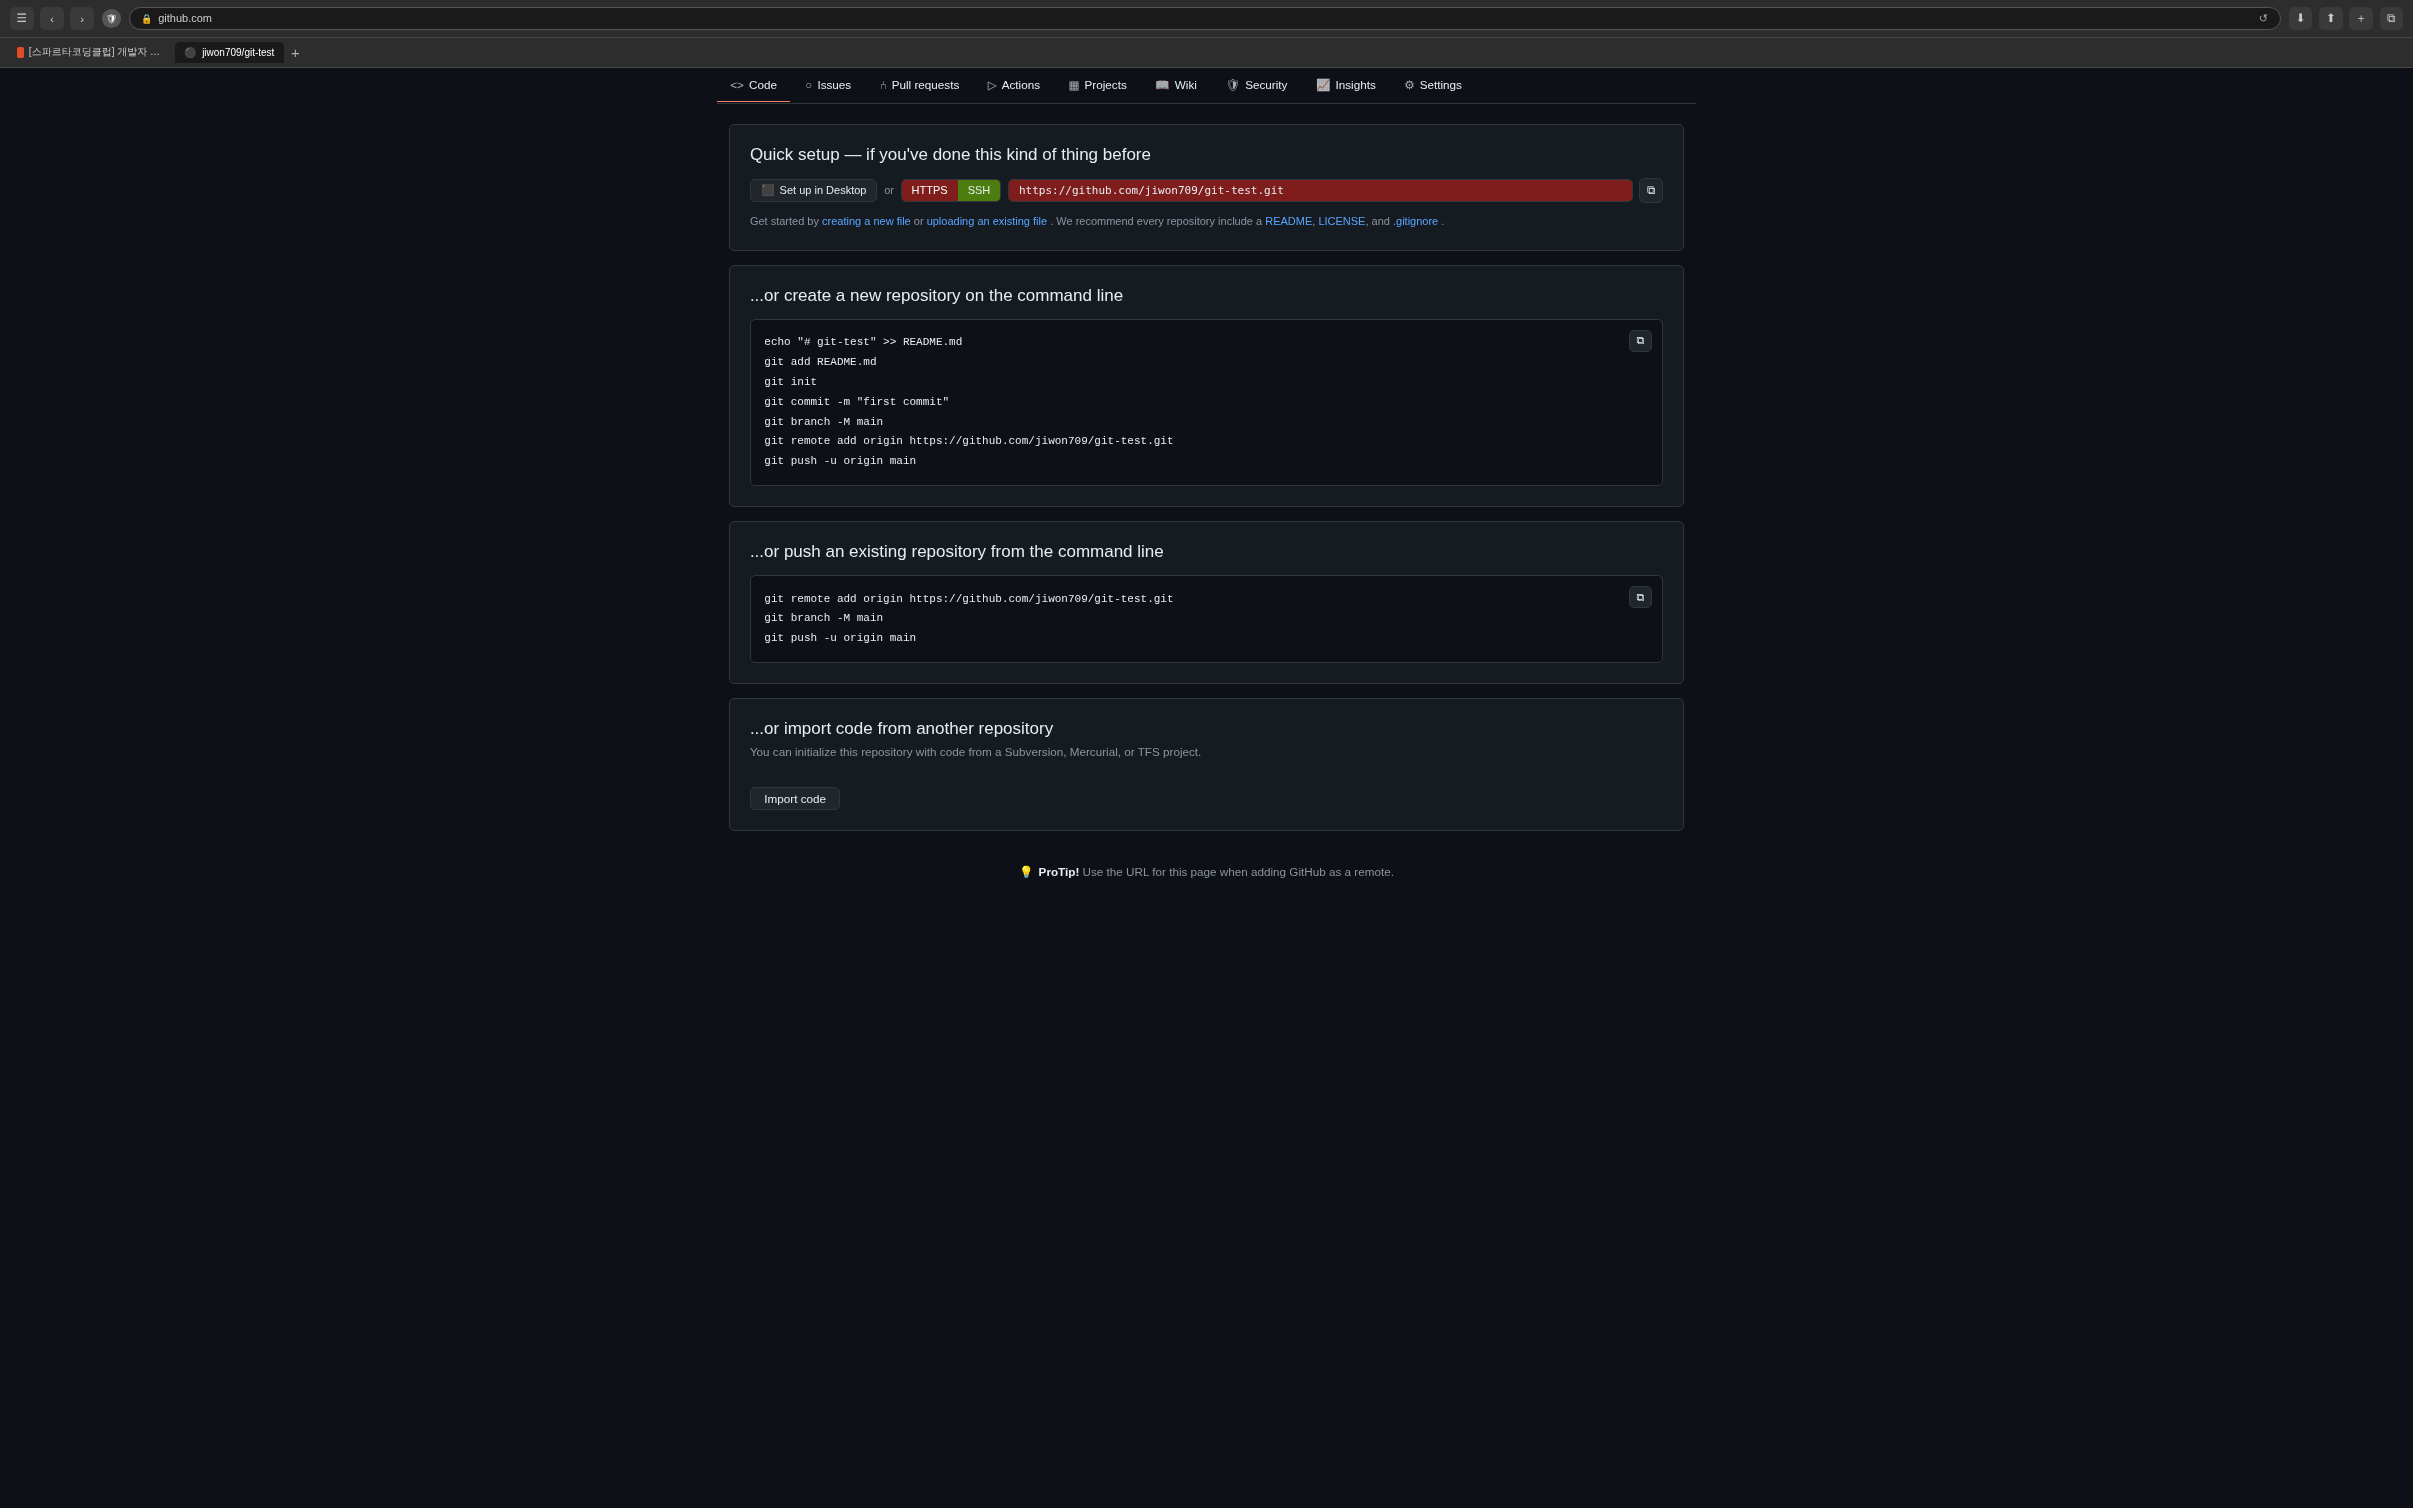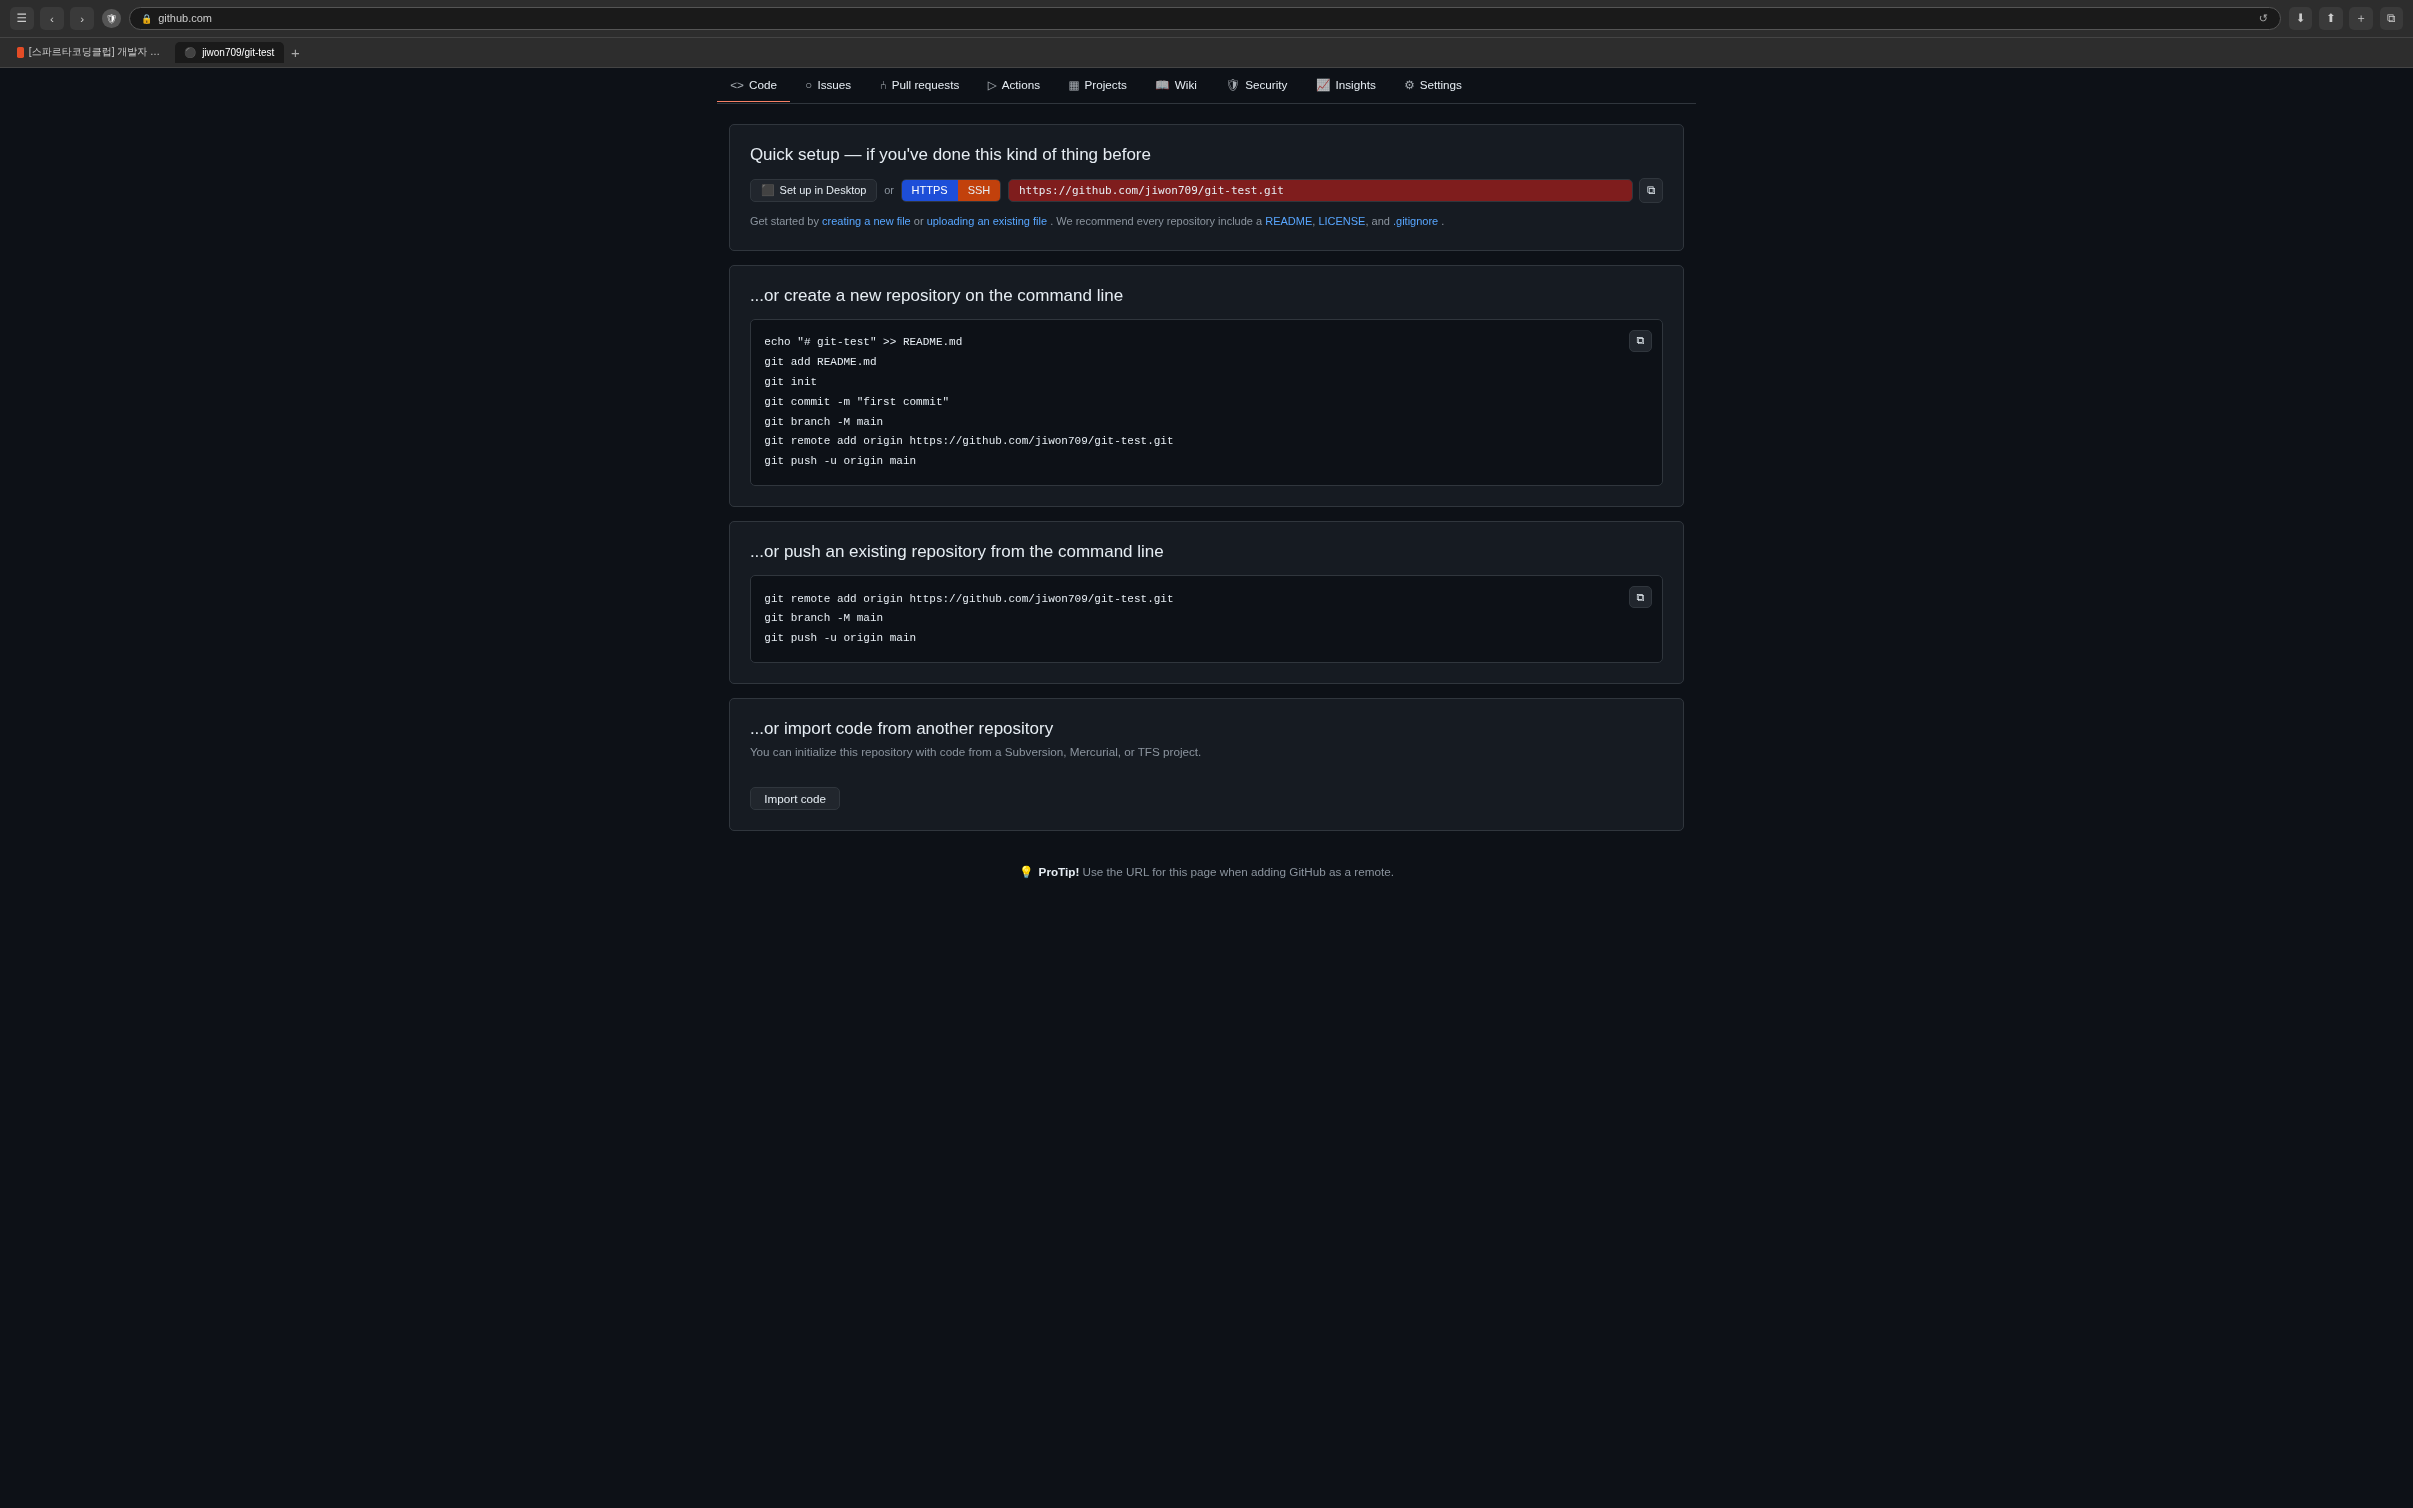--- a/index.html
+++ b/index.html
@@ -187,24 +187,24 @@
       border: 0.8px solid #30363d;
       border-radius: 5px;
       overflow: hidden;
     }
     .protocol-tab {
       padding: 4.2px 10px;
       font-size: 11px;
       cursor: pointer;
       color: #e6edf3;
       border: none;
-      background: #c2410c;
+      background: #4d7c0f;
     }
     .protocol-tab.active {
-      background: #1d4ed8;
+      background: #7f1d1d;
       color: #fff;
     }
     .url-bar {
       flex: 1;
       background: #7f1d1d;
       border: 0.8px solid #30363d;
       border-radius: 5px;
       padding: 4.2px 10px;
       color: #e6edf3;
       font-size: 11px;

